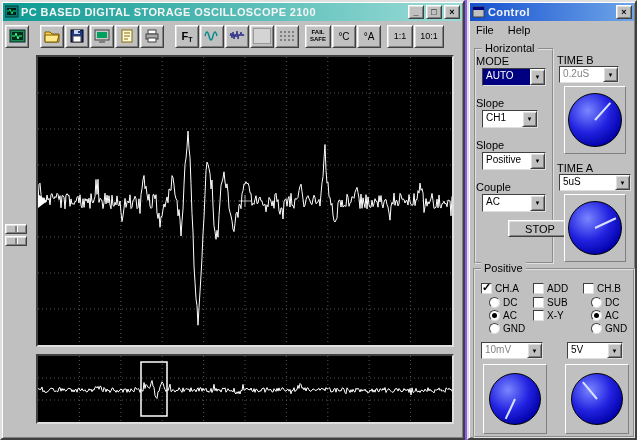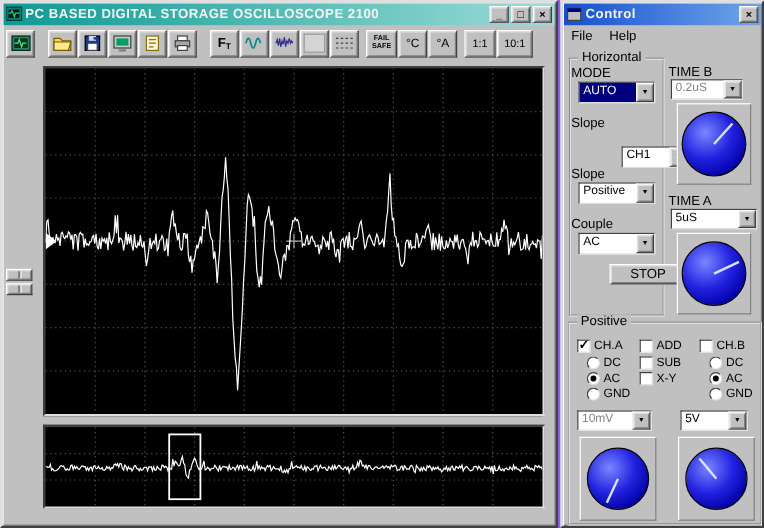--- a/index.html
+++ b/index.html
@@ -252,21 +252,21 @@
     </div>
 
     <div class="groupbox" style="left:5px;top:46px;width:80px;height:216px;">
       <span class="gb-label">Horizontal</span>
       <span class="flabel" style="left:0;right:0;top:5px;">MODE</span>
       <div class="combo" style="left:6px;top:18px;width:64px;">
         <span class="combo-text hl">AUTO</span>
         <span class="combo-arrow"></span>
       </div>
       <span class="flabel" style="left:0;right:0;top:47px;">Slope</span>
-      <div class="combo" style="left:6px;top:72px;width:56px;margin-left:36px;">
+      <div class="combo" style="left:6px;top:60px;width:56px;">
         <span class="combo-text">CH1</span>
         <span class="combo-arrow"></span>
       </div>
       <span class="flabel" style="left:0;right:0;top:89px;">Slope</span>
       <div class="combo" style="left:6px;top:102px;width:64px;">
         <span class="combo-text">Positive</span>
         <span class="combo-arrow"></span>
       </div>
       <span class="flabel" style="left:0;right:0;top:131px;">Couple</span>
       <div class="combo" style="left:6px;top:144px;width:64px;">

